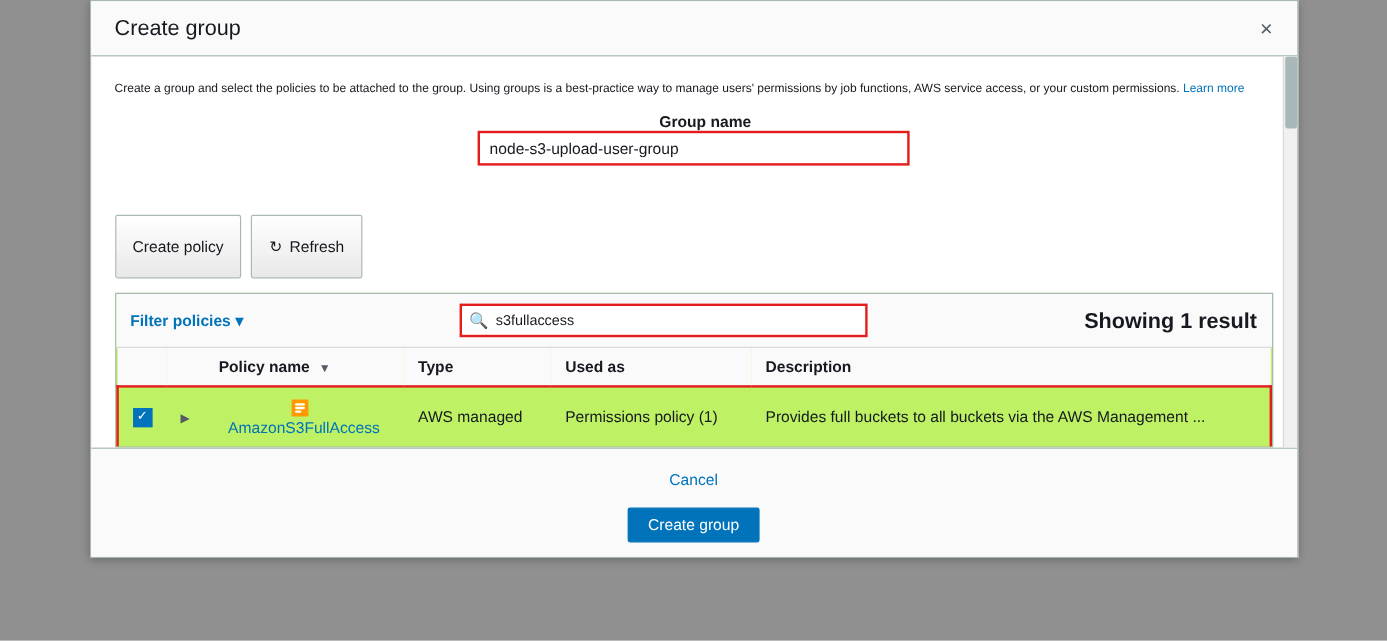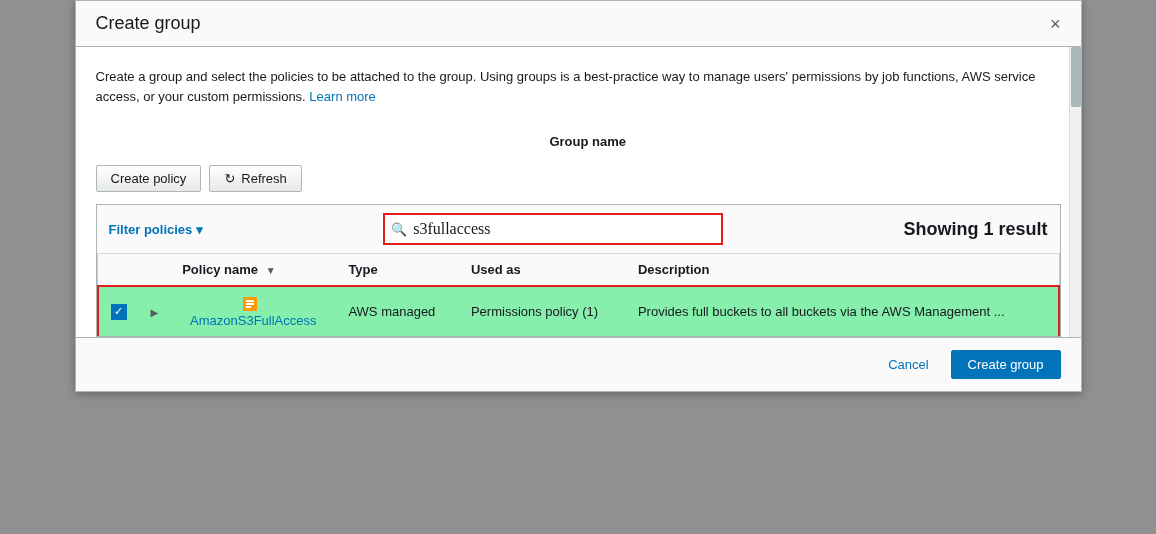--- a/index.html
+++ b/index.html
@@ -56,23 +56,23 @@
       border: none;
       line-height: 1;
     }
     .modal-body {
       padding: 20px 20px 0 20px;
       flex: 1;
       overflow-y: auto;
       position: relative;
     }
     .description-text {
-      font-size: 13px;
-      color: #16191f;
-      margin-bottom: 28px;
+      font-size: 10px;
+      color: #16191f;
+      margin-bottom: 12px;
       line-height: 1.5;
     }
     .learn-more {
       color: #0073bb;
       text-decoration: none;
     }
     .form-row {
       display: flex;
       align-items: center;
       margin-bottom: 16px;
@@ -96,37 +96,38 @@
       outline: none;
     }
     .toolbar-row {
       display: flex;
       align-items: center;
       gap: 8px;
       margin-bottom: 12px;
       padding-left: 0;
     }
     .btn {
-      padding: 5px 14px;
+      padding: 18px 14px;
       font-size: 13px;
       cursor: pointer;
       border: 1px solid #aab7b8;
       background: linear-gradient(to bottom, #fff, #e8e8e8);
       color: #16191f;
       border-radius: 2px;
       display: flex;
       align-items: center;
       gap: 6px;
+      margin-top: 25px;
     }
     .refresh-icon {
       font-size: 13px;
     }
     .table-section {
       border: 1px solid #aab7b8;
-      background: #86efac;
+      background: #bef264;
     }
     .table-toolbar {
       background: #fafafa;
       border-bottom: 1px solid #d5dbdb;
       padding: 8px 12px;
       display: flex;
       align-items: center;
       justify-content: space-between;
     }
     .filter-policies-btn {
@@ -141,25 +142,24 @@
       font-weight: 700;
     }
     .search-container {
       position: relative;
       display: flex;
       align-items: center;
     }
     .search-input {
       border: 2px solid #e31d1c;
       padding: 5px 8px 5px 28px;
-      font-size: 16px;
+      font-size: 12px;
       width: 340px;
       color: #16191f;
       outline: none;
-      font-family: Liberation Serif, serif;
     }
     .search-icon-inner {
       position: absolute;
       left: 8px;
       color: #879596;
       font-size: 13px;
     }
     .showing-result {
       font-size: 18px;
       color: #16191f;
@@ -244,20 +244,21 @@
       border: 2px solid #e31d1c;
     }
     .modal-footer {
       background: #fafafa;
       border-top: 1px solid #aab7b8;
       padding: 12px 20px;
       display: flex;
       align-items: center;
       justify-content: flex-end;
       gap: 10px;
+      flex-direction: column;
     }
     .btn-cancel {
       color: #0073bb;
       background: none;
       border: none;
       font-size: 13px;
       cursor: pointer;
       padding: 6px 12px;
     }
     .btn-primary {
@@ -301,20 +302,21 @@
 
     <div class="modal-body">
 
       <p class="description-text">
         <span>Create a group and select the policies to be attached to the group. Using groups is a best-practice way to manage users' permissions by job functions, AWS service access, or your custom permissions.</span>
         <a class="learn-more" href="#">Learn more</a>
       </p>
 
       <div class="form-row">
         <label class="form-label">Group name</label>
+        <input class="group-name-input" type="text" value="node-s3-upload-user-group" style="">
       </div>
 
       <div class="toolbar-row">
         <button class="btn">
           <span>Create policy</span>
         </button>
         <button class="btn">
           <span class="refresh-icon">↻</span>
           <span>Refresh</span>
         </button>

